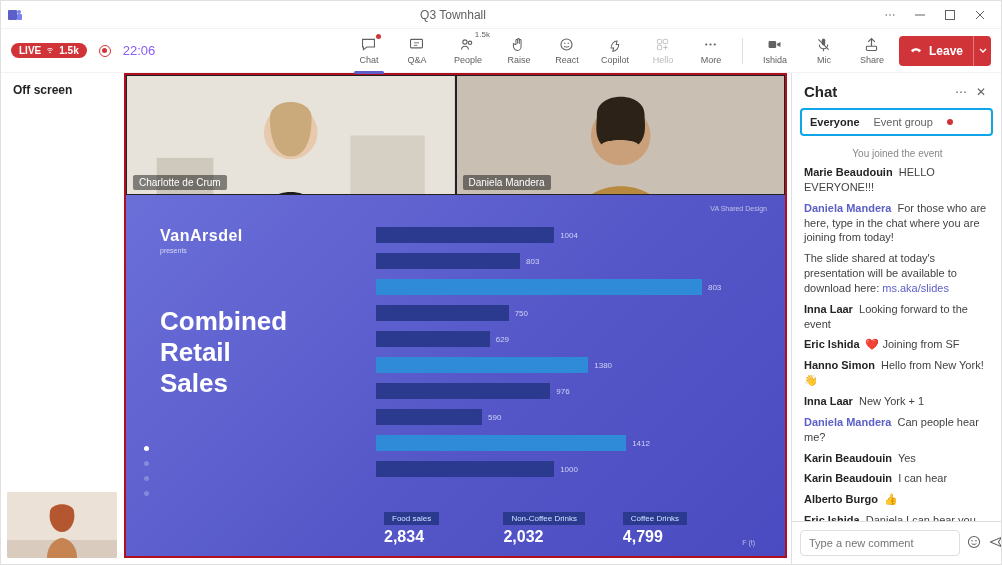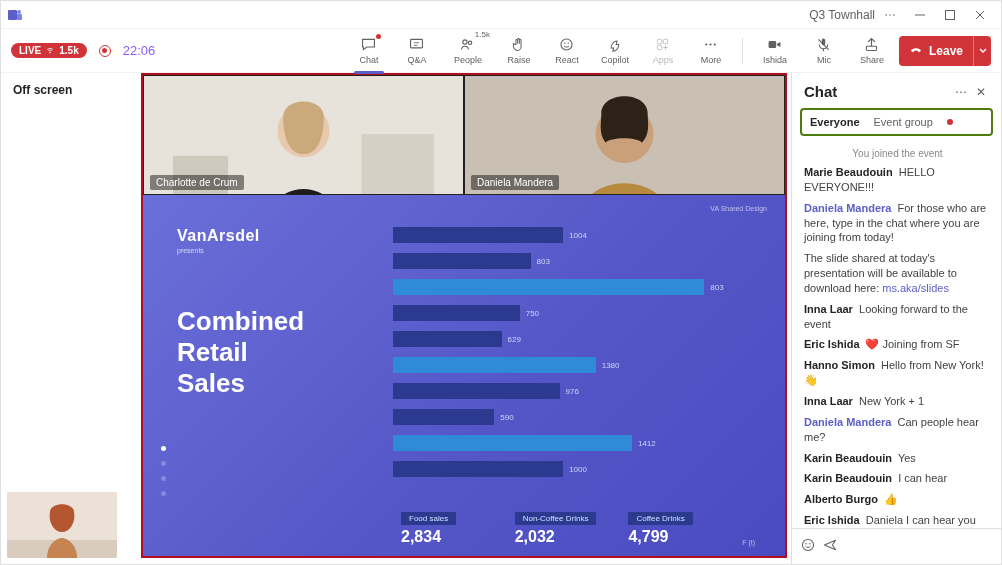--- a/index.html
+++ b/index.html
@@ -1,20 +1,20 @@
 <!DOCTYPE html>
 <html><head>
 <meta charset="utf-8">
 <style>
   *{box-sizing:border-box;margin:0;padding:0}
   body{font-family:"Segoe UI",Arial,sans-serif;font-size:12px;color:#242424;background:#fff;width:1002px;height:565px;overflow:hidden;border:1px solid #e0e0e0}
   
   .titlebar{height:28px;display:flex;align-items:center;padding:0 6px;border-bottom:1px solid #f3f2f1}
   .titlebar .app-icon{width:16px;height:16px;margin-right:8px;display:flex;align-items:center;justify-content:center}
-  .titlebar .title{flex:1;text-align:right;font-size:12px;color:#616161}
+  .titlebar .title{flex:1;text-align:center;font-size:12px;color:#616161}
   .win-btn{width:30px;height:28px;display:flex;align-items:center;justify-content:center;color:#616161}
   .win-btn svg{width:12px;height:12px}
   
   .toolbar{height:44px;display:flex;align-items:center;padding:0 10px;border-bottom:1px solid #f3f2f1;gap:6px}
   .live-badge{background:#d13438;color:#fff;padding:2px 8px;border-radius:9px;font-size:10px;display:flex;align-items:flex-end;gap:4px;font-weight:600}
   .rec-dot{width:12px;height:12px;border:1.5px solid #d13438;border-radius:50%;display:flex;align-items:center;justify-content:center;margin-left:6px}
   .rec-dot::after{content:"";width:5px;height:5px;background:#d13438;border-radius:50%}
   .timer{margin-left:6px;font-size:13px;color:#8b5cf6}
   .tool-spacer{flex:1}
   .tool-btn{display:flex;flex-direction:column;align-items:center;justify-content:center;width:42px;height:40px;color:#616161;position:relative;font-size:9px;gap:2px}
@@ -23,21 +23,21 @@
   .tool-btn .count{font-size:8px;position:absolute;top:-1px;right:2px;color:#616161}
   .tool-btn.active-tab::after{content:"";position:absolute;bottom:-3px;left:6px;right:6px;height:3px;background:#5b5fc7;border-radius:2px}
   .tool-btn .red-dot{position:absolute;top:3px;right:9px;width:5px;height:5px;background:#d13438;border-radius:50%}
   .vsep{width:1px;height:26px;background:#e1dfdd;margin:0 4px}
   .cam-btn{width:44px}
   .leave{background:#d13438;color:#fff;border-radius:4px;height:30px;display:flex;align-items:center}
   .leave-main{padding:0 10px;display:flex;align-items:center;gap:6px;font-size:12px;font-weight:600}
   .leave-caret{width:18px;height:30px;display:flex;align-items:center;justify-content:center;border-left:1px solid rgba(255,255,255,.35)}
   
   .main{display:flex;height:calc(565px - 28px - 44px - 2px)}
-  .left-col{width:140px;padding:10px 0 0 12px;position:relative}
+  .left-col{width:123px;padding:10px 0 0 12px;position:relative}
   .offscreen{font-size:12px;font-weight:600;color:#242424}
   .self-tile{position:absolute;bottom:6px;left:6px;width:110px;height:66px;background:#e8d9cf;border-radius:2px;overflow:hidden}
   .self-tile svg{width:100%;height:100%}
   .stage-wrap{flex:1;padding:0 4px 6px 0}
   .stage{border:2px solid #b10e1f;height:100%;display:flex;flex-direction:column;background:#5a5fcf}
   .video-row{height:120px;display:flex;background:#000}
   .vtile{flex:1;position:relative;background:#d7d3cc;border:1px solid #222;overflow:hidden}
   .vtile .name{position:absolute;left:6px;bottom:4px;background:rgba(0,0,0,.45);color:#fff;padding:2px 6px;font-size:10px;border-radius:2px}
   .slide{flex:1;background:linear-gradient(135deg,#6b6fd8 0%,#5557c8 55%,#4a4bc0 100%);position:relative;color:#fff;padding:32px 28px 14px 34px;overflow:hidden}
   .brand{font-size:16px;font-weight:600;letter-spacing:.5px}
@@ -55,21 +55,21 @@
   .foot-num{font-size:16px;font-weight:700;margin-top:3px}
   .dots{position:absolute;left:18px;bottom:60px;display:flex;flex-direction:column;gap:10px}
   .dots span{width:5px;height:5px;border-radius:50%;background:rgba(255,255,255,.25)}
   .dots span.on{background:#fff}
   .topright-note{position:absolute;top:10px;right:18px;font-size:7px;opacity:.6}
   
   .chat{width:210px;border-left:1px solid #e1dfdd;display:flex;flex-direction:column}
   .chat-hdr{display:flex;align-items:center;padding:10px 10px 6px 12px}
   .chat-hdr h3{font-size:15px;font-weight:700;flex:1}
   .chat-hdr .icn{width:20px;text-align:center;color:#616161}
-  .tabbox{border:2px solid #4d7c0f;border-radius:4px;margin:2px 8px 8px 8px;padding:6px 8px;display:flex;gap:14px;align-items:center}
+  .tabbox{border:2px solid #0ea5e9;border-radius:4px;margin:2px 8px 8px 8px;padding:6px 8px;display:flex;gap:14px;align-items:center}
   .tabbox .tab{font-size:11px;color:#616161}
   .tabbox .tab.sel{font-weight:700;color:#242424}
   .tabbox .rd{width:6px;height:6px;background:#d13438;border-radius:50%}
   .msgs{flex:1;overflow:hidden;padding:0 10px 0 12px;font-size:11px;color:#424242}
   .sys{color:#8a8886;text-align:center;font-size:10px;margin:4px 0 6px}
   .msg{margin-bottom:6px;line-height:1.35}
   .msg b{font-weight:600;color:#242424}
   .msg .accent{color:#5b5fc7;font-weight:600}
   .msg a{color:#5b5fc7;text-decoration:none}
   .compose{border-top:1px solid #e1dfdd;padding:8px;display:flex;align-items:center;gap:6px}
@@ -168,21 +168,21 @@
       </svg>
     <span>Copilot</span>
   </div>
   <div class="tool-btn" style="opacity:.45">
     <svg viewBox="0 0 20 20">
         <rect x="4" y="4" width="5" height="5" rx="1" fill="none" stroke="currentColor"></rect>
         <rect x="11" y="4" width="5" height="5" rx="1" fill="none" stroke="currentColor"></rect>
         <rect x="4" y="11" width="5" height="5" rx="1" fill="none" stroke="currentColor"></rect>
         <path d="M13.5 11v5M11 13.5h5" stroke="currentColor"></path>
       </svg>
-    <span>Apps</span>
+    <span>Hello</span>
   </div>
   <div class="tool-btn">
     <svg viewBox="0 0 20 20">
         <circle cx="5" cy="10" r="1.3" fill="currentColor"></circle>
         <circle cx="10" cy="10" r="1.3" fill="currentColor"></circle>
         <circle cx="15" cy="10" r="1.3" fill="currentColor"></circle>
       </svg>
     <span>More</span>
   </div>
   <div class="vsep"></div>
@@ -359,20 +359,21 @@
           <div class="msg"><b>Hanno Simon</b>&nbsp; Hello from New York!   👋</div>
           <div class="msg"><b>Inna Laar</b>&nbsp; New York + 1</div>
           <div class="msg"><span class="accent">Daniela Mandera</span>&nbsp; Can people hear me?</div>
           <div class="msg"><b>Karin Beaudouin</b>&nbsp; Yes</div>
           <div class="msg"><b>Karin Beaudouin</b>&nbsp; I can hear</div>
           <div class="msg"><b>Alberto Burgo</b>&nbsp; 👍</div>
           <div class="msg"><b>Eric Ishida</b>&nbsp; Daniela I can hear you</div>
         </div>
     </div>
     <div class="compose">
+      <input placeholder="Type a new comment" style="">
       <span class="cicn">
         <svg width="16" height="16" viewBox="0 0 20 20">
             <circle cx="10" cy="10" r="7" fill="none" stroke="currentColor" stroke-width="1.3"></circle>
             <circle cx="7.5" cy="8.5" r=".9" fill="currentColor"></circle>
             <circle cx="12.5" cy="8.5" r=".9" fill="currentColor"></circle>
             <path d="M7 12c1 1.3 5 1.3 6 0" fill="none" stroke="currentColor" stroke-width="1.2"></path>
           </svg>
       </span>
       <span class="cicn">
         <svg width="16" height="16" viewBox="0 0 20 20">

